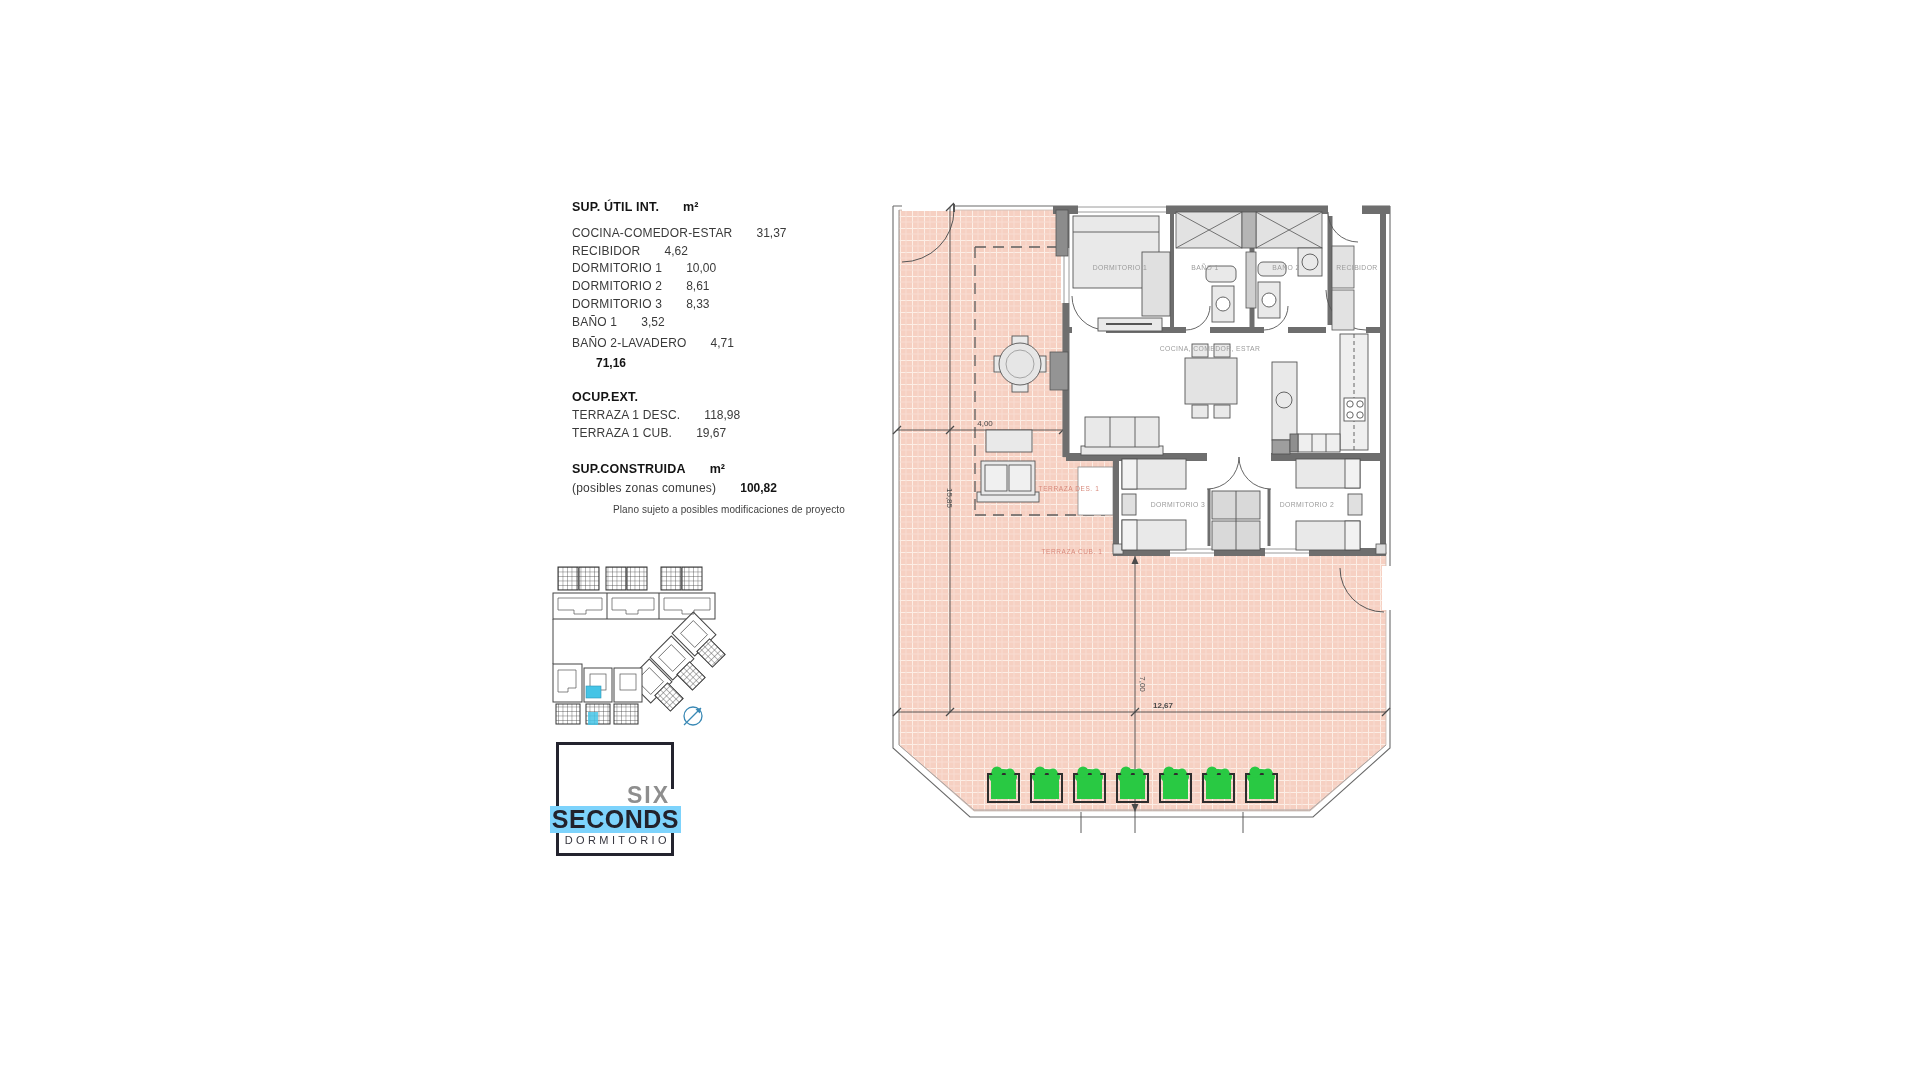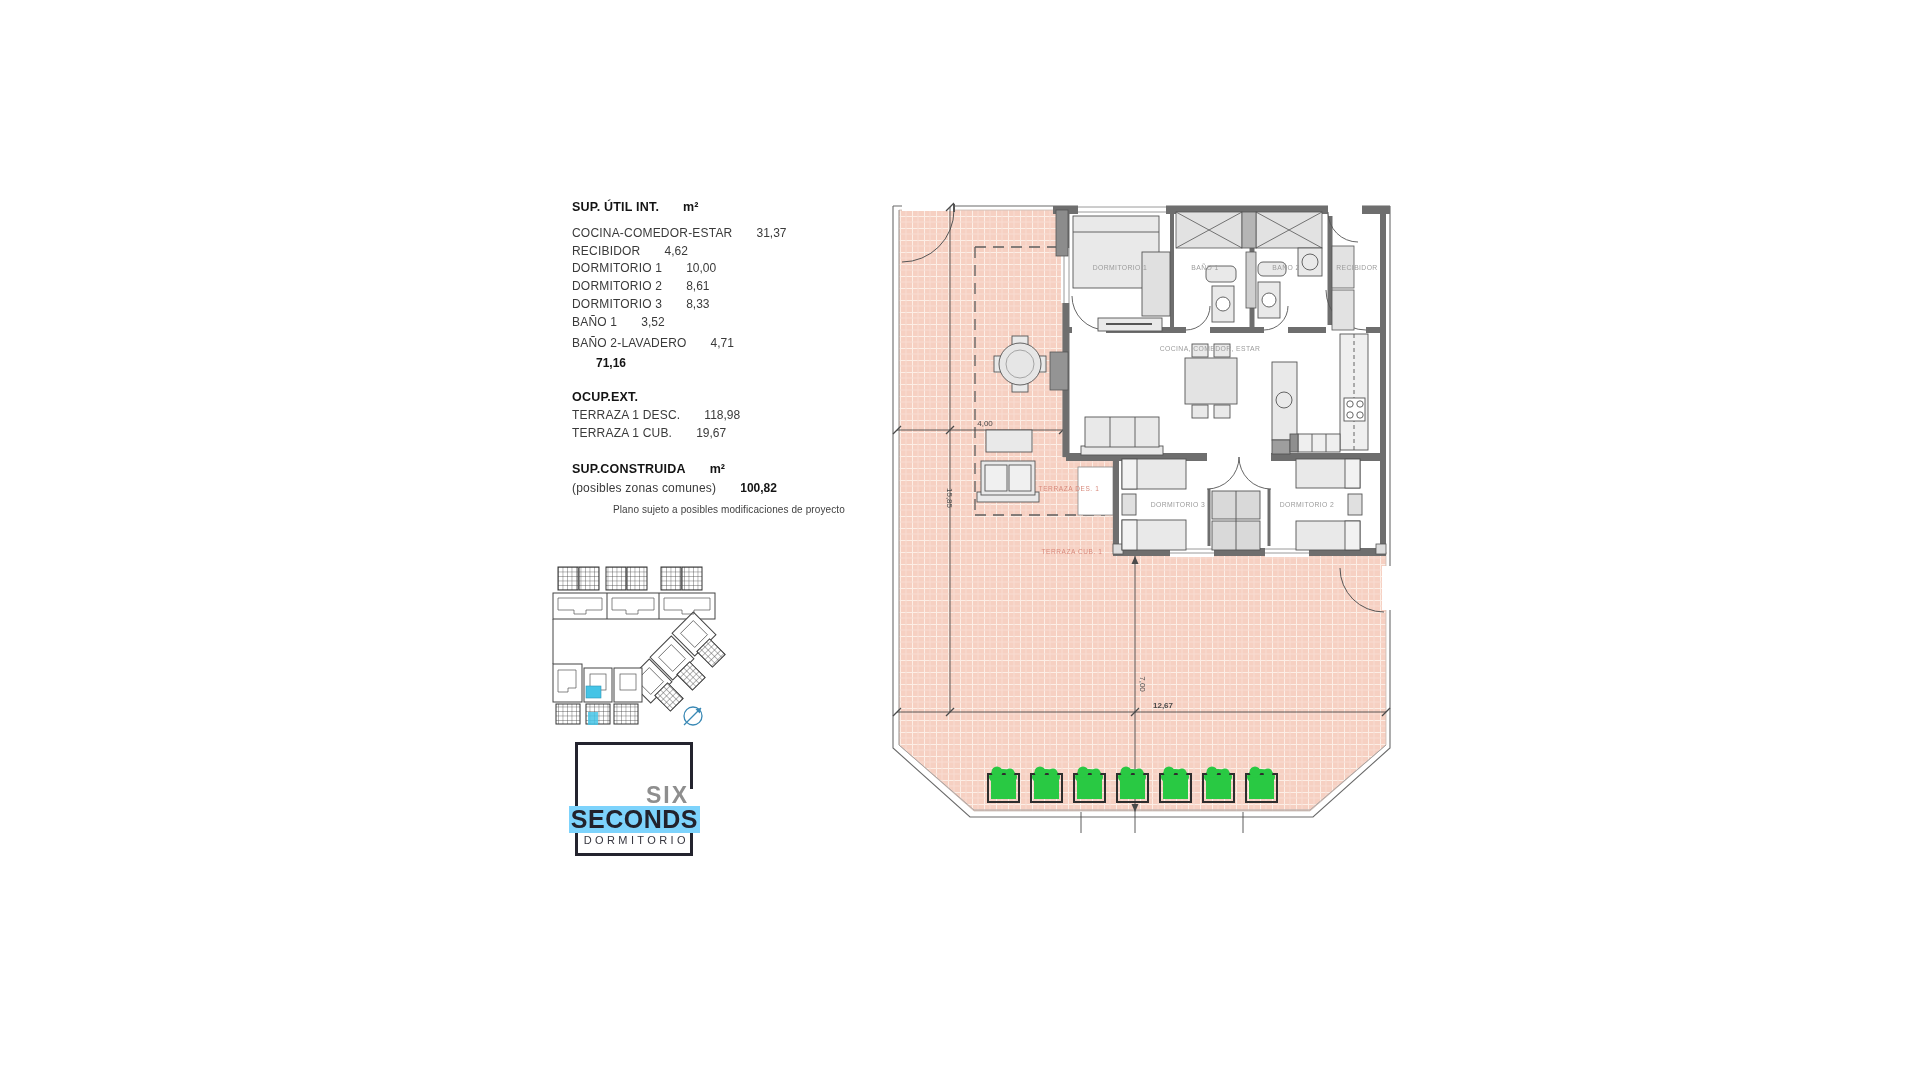--- a/index.html
+++ b/index.html
@@ -16,21 +16,21 @@
   .ar .val{text-align:right;}
   .hdr{font-weight:bold;color:#141414;font-size:12.5px;}
   .hdr .val{font-weight:bold;padding-right:12px;}
   .bold{font-weight:bold;color:#141414;}
   .disclaimer{position:absolute;top:304px;left:20px;font-size:10px;
               color:#3f3f3f;white-space:nowrap;letter-spacing:.1px;padding-left:36px;}
 
   
   .logo{position:absolute;left:556px;top:742px;width:118px;height:114px;
         border-left:3px solid #23232e;border-top:3px solid #23232e;
-        border-bottom:3px solid #23232e;box-sizing:border-box;margin-left:19px;}
+        border-bottom:3px solid #23232e;box-sizing:border-box;}
   .logo .rseg{position:absolute;right:0;width:3px;background:#23232e;}
   .logo .rseg.t{top:0;height:44px;}
   .logo .rseg.b{bottom:0;height:24px;}
   .lg-six{position:absolute;top:39px;right:4px;font-size:23px;font-weight:700;
           color:#8e8e8e;letter-spacing:2px;line-height:1;}
   .lg-seconds{position:absolute;top:61px;right:-7px;font-size:25px;font-weight:800;
           color:#22222c;letter-spacing:.5px;line-height:1;background:#7dd3fc;padding:1px 2px;}
   .lg-properties{position:absolute;bottom:7px;right:4px;font-size:11px;
           letter-spacing:3.4px;color:#36363f;font-weight:500;line-height:1;}
 

